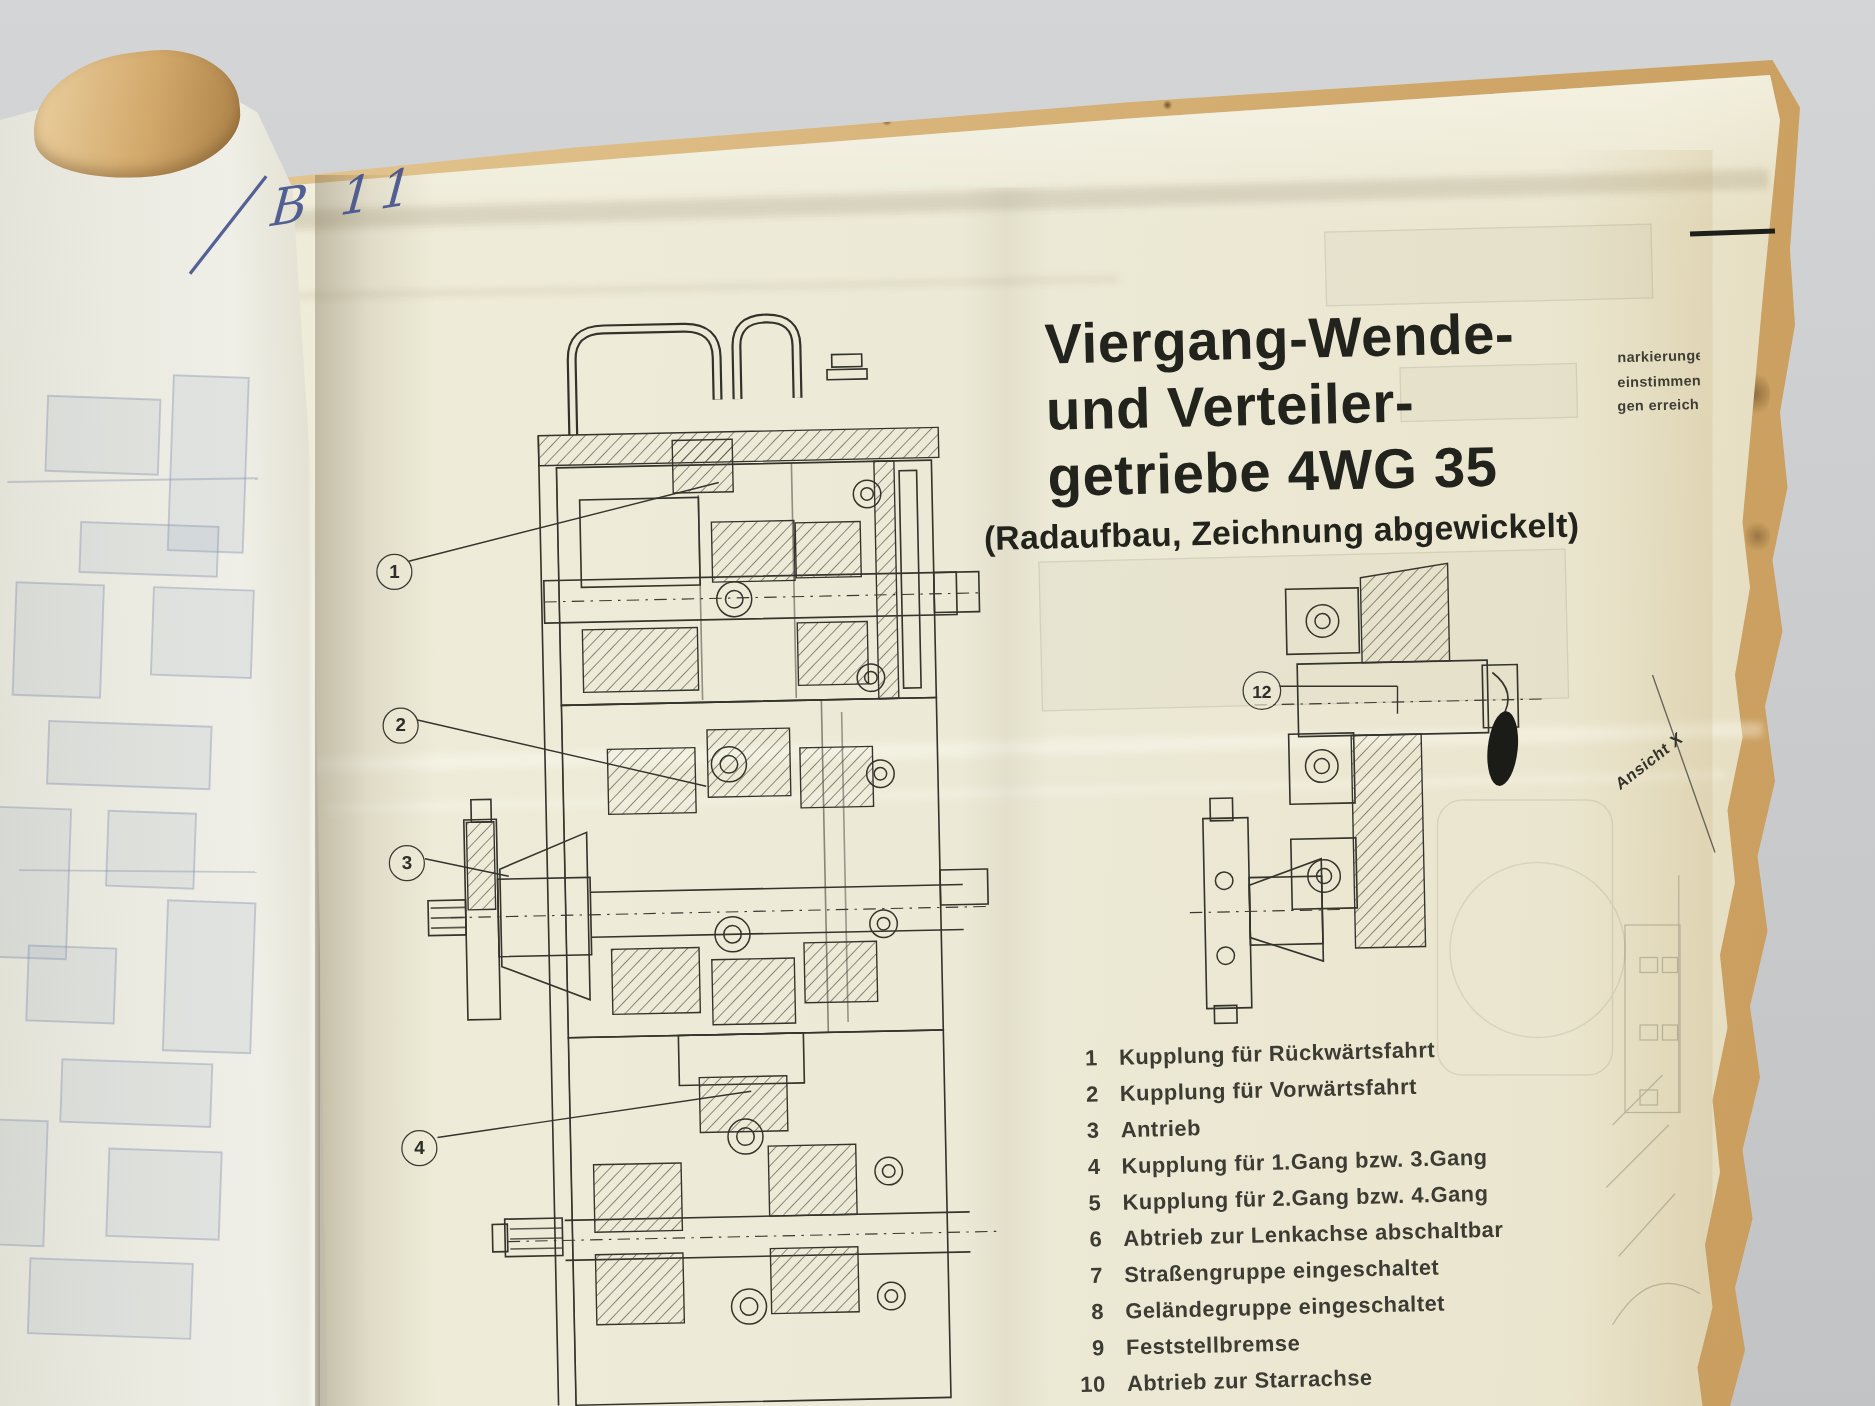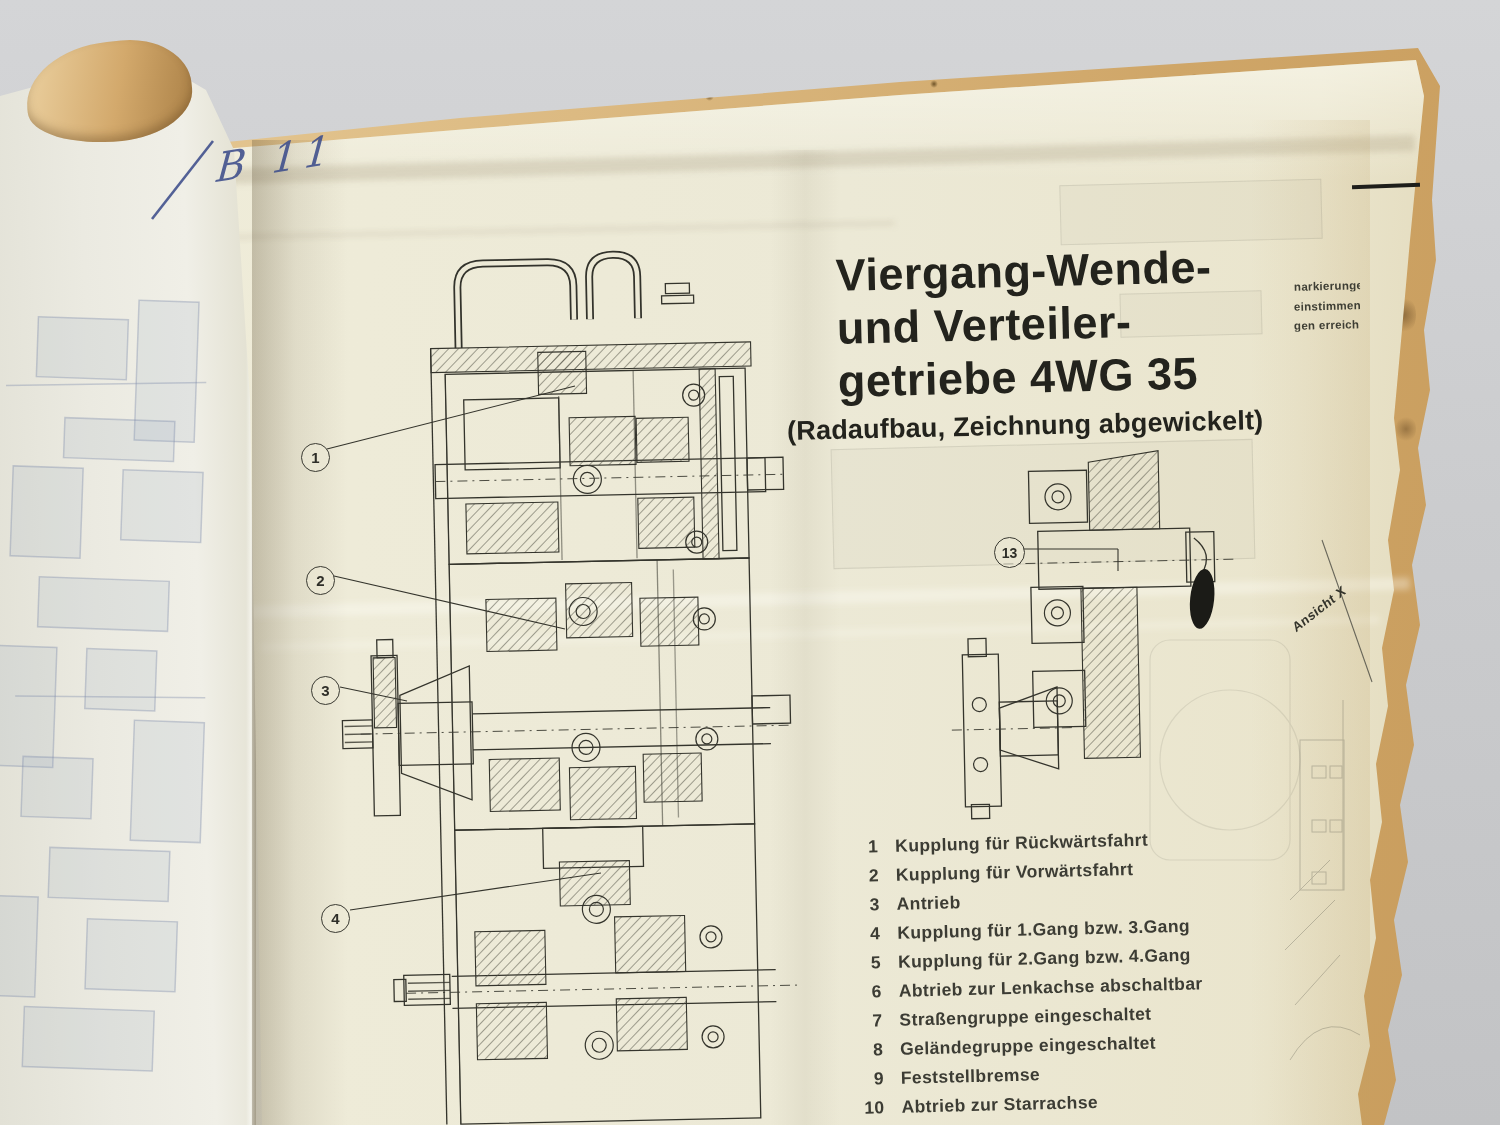--- a/index.html
+++ b/index.html
@@ -298,21 +298,21 @@
   <div class="abs callout" style="left:306px;top:566px;">
       <span>2</span>
     </div>
   <div class="abs callout" style="left:311px;top:676px;">
       <span>3</span>
     </div>
   <div class="abs callout" style="left:321px;top:904px;">
       <span>4</span>
     </div>
   <div class="abs callout big" style="left:994px;top:537px;">
-      <span>13</span>
+      <span>12</span>
     </div>
 
   <span class="abs hand-note">B 11</span>
 
   <div class="abs title-block">
     <div class="title-line">Viergang-Wende-</div>
     <div class="title-line">und Verteiler-</div>
     <div class="title-line">getriebe 4WG 35</div>
     <div class="subtitle">(Radaufbau, Zeichnung abgewickelt)</div>
   </div>

